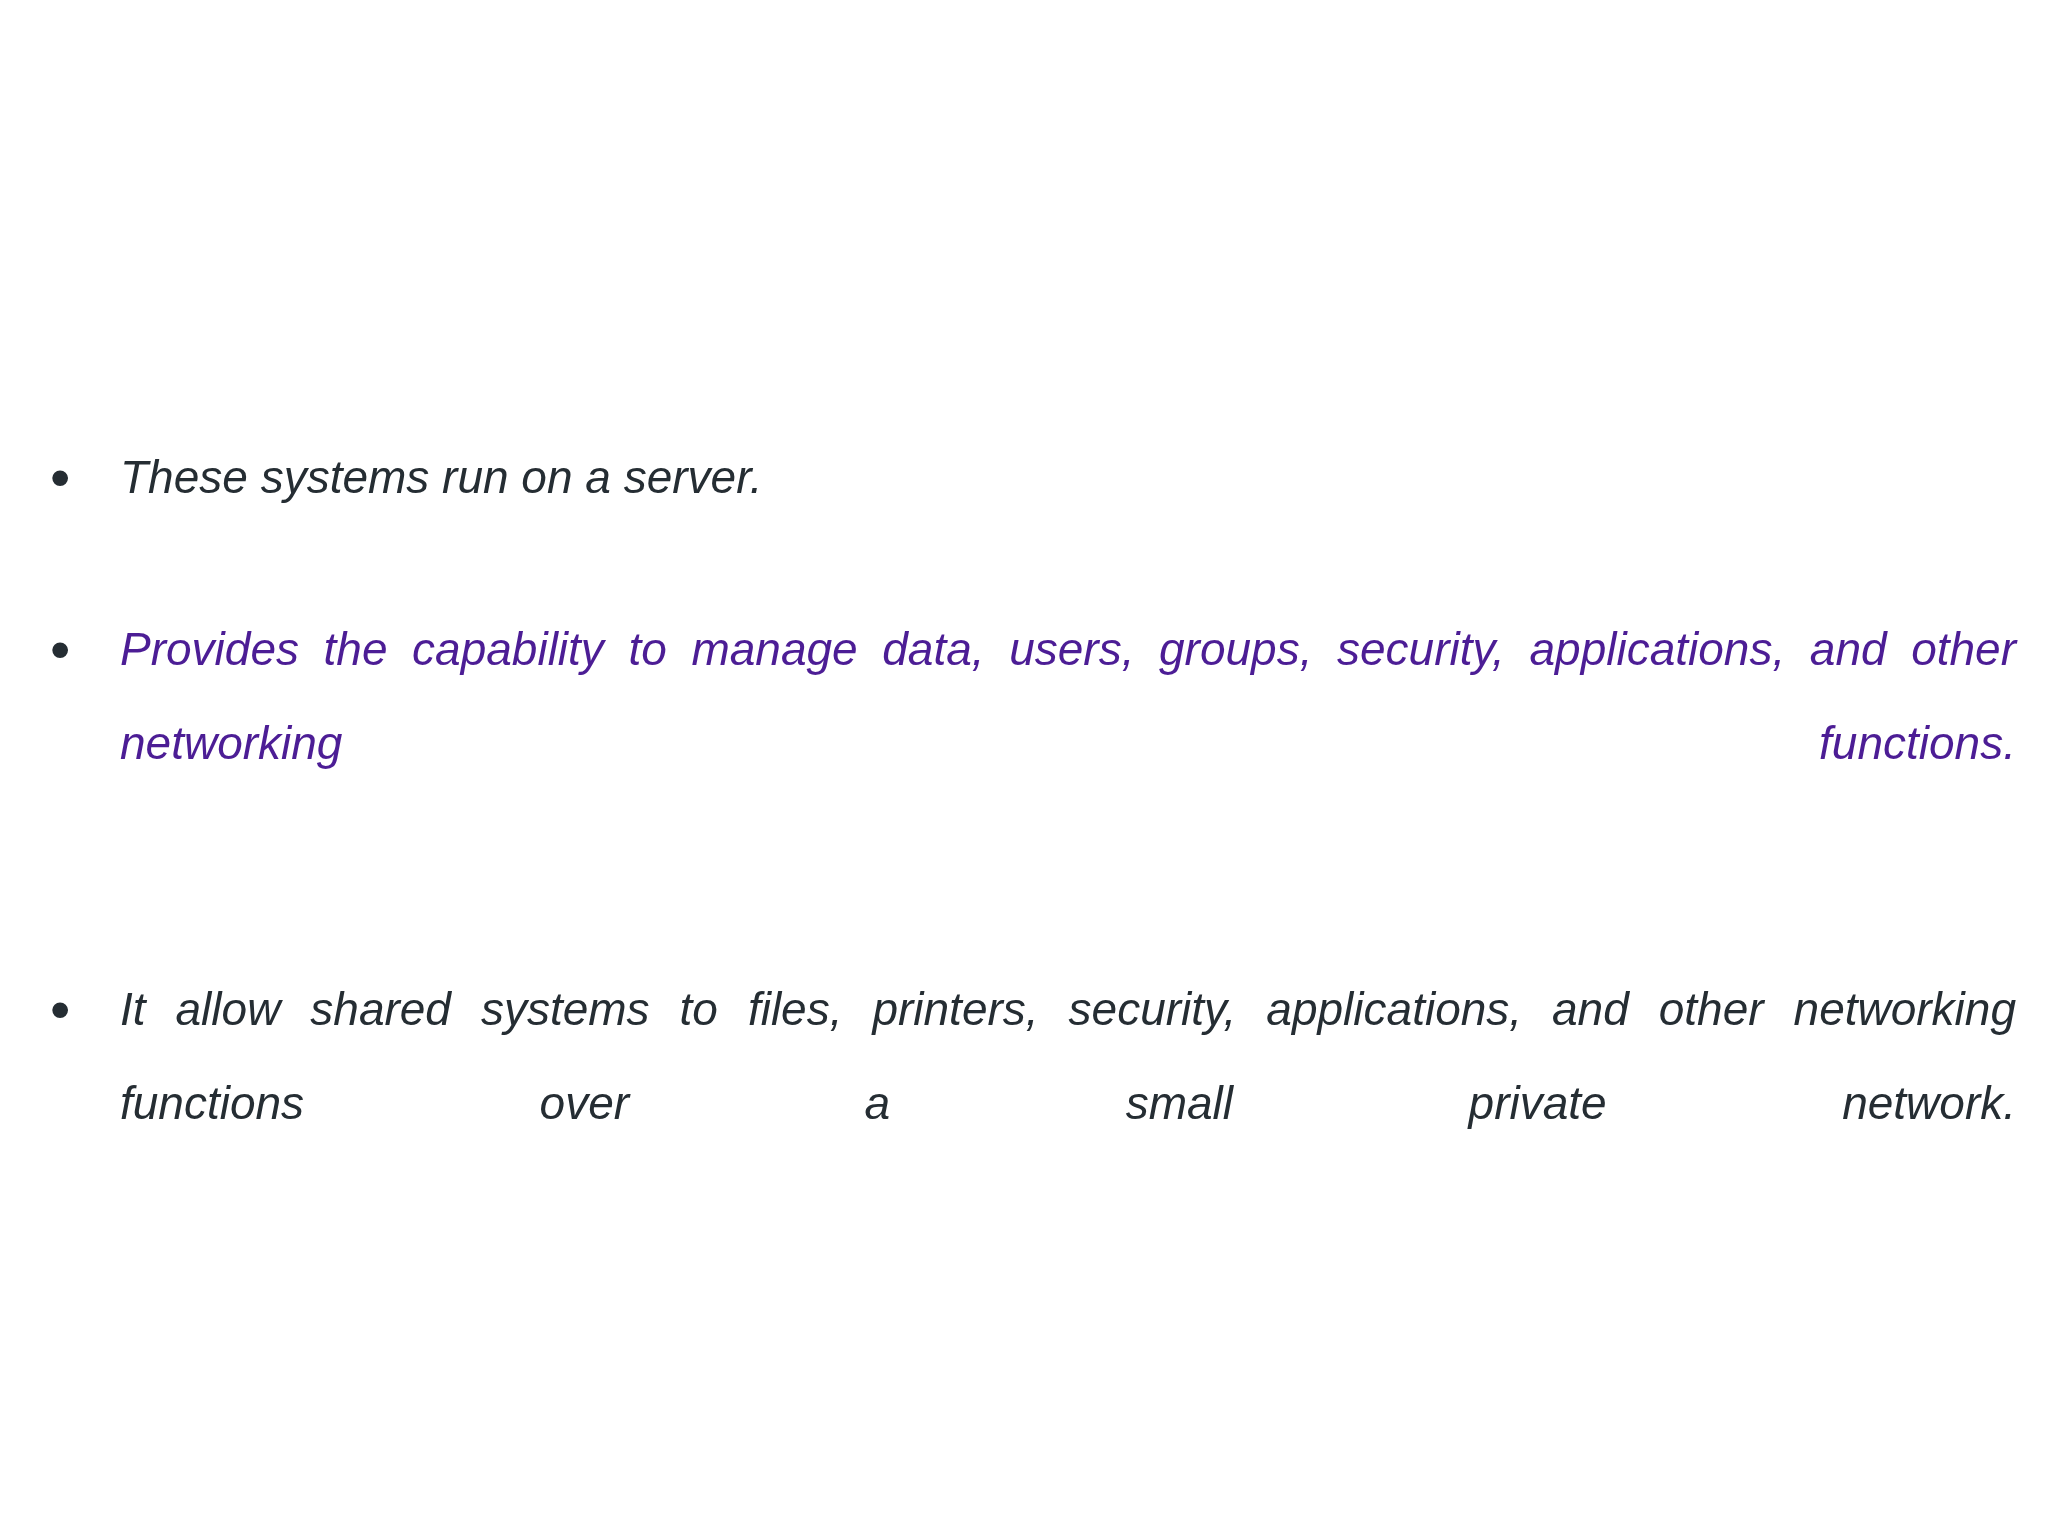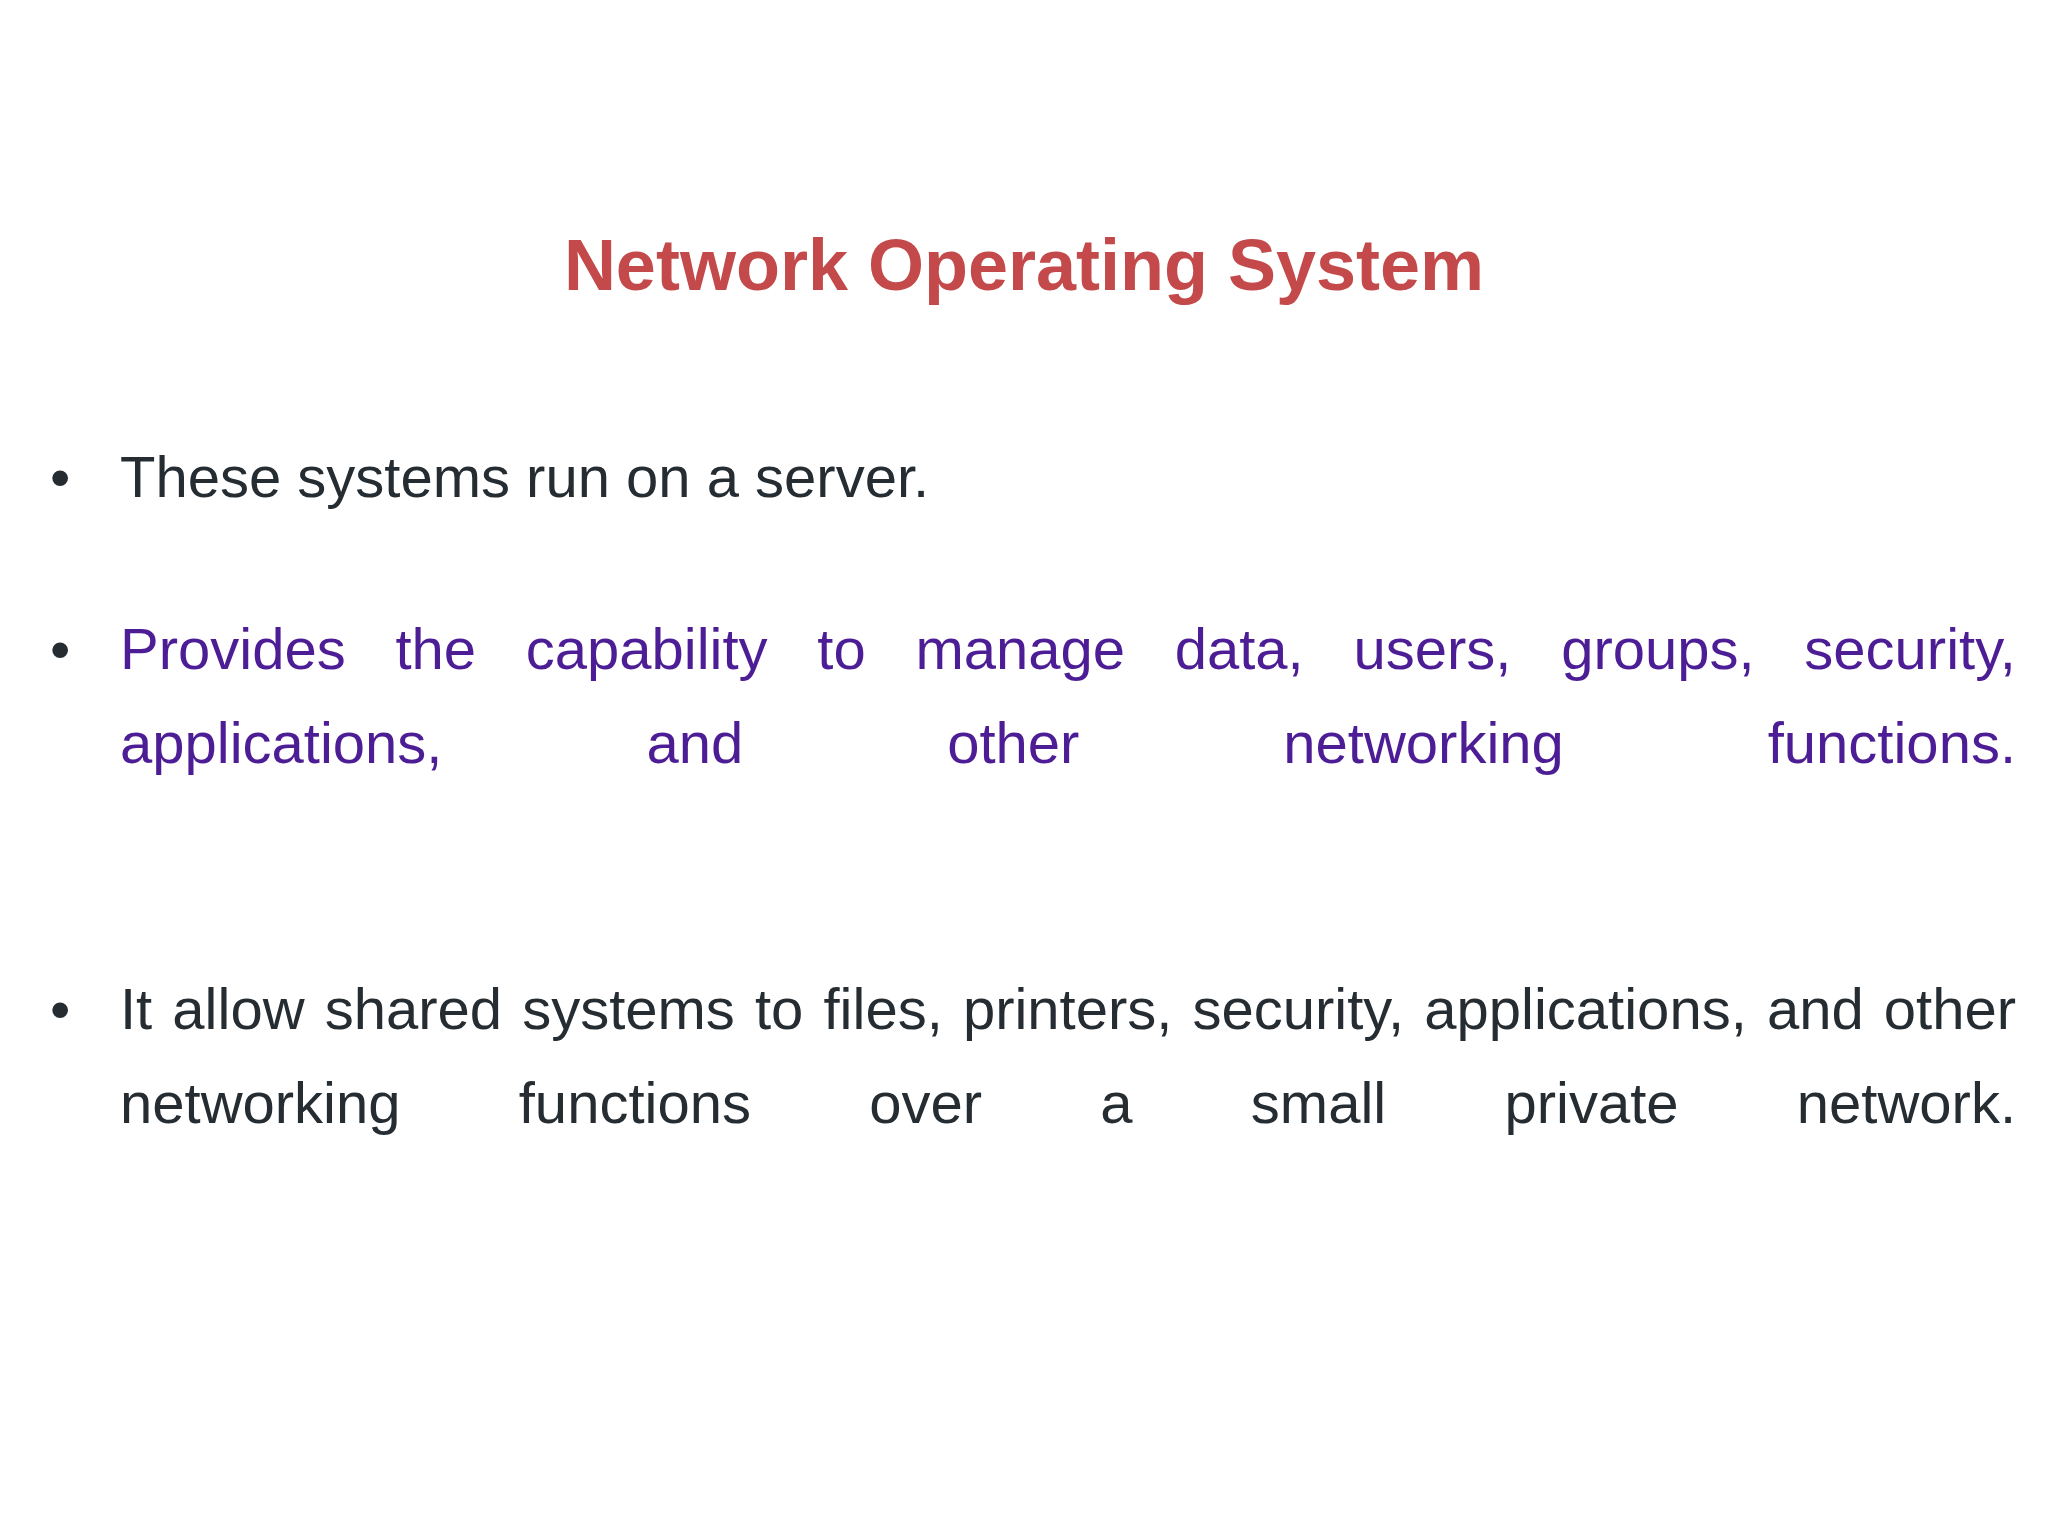--- a/index.html
+++ b/index.html
@@ -60,27 +60,28 @@
     color: #252d33;
     text-align: left;
     padding-left: 10px;
     box-sizing: border-box;
     user-select: none;
   }
 
   .bullet-text {
     flex: 1 1 auto;
     font-family: "Liberation Sans", sans-serif;
-    font-size: 58px;
+    font-size: 46px;
     line-height: 94px;
     color: #252d33;
     text-align: justify;
     text-justify: inter-word;
     letter-spacing: 0px;
     padding-right: 14px;
+    font-style: italic;
   }
 
   
   .bullet-text::after {
     content: "";
     display: inline-block;
     width: 100%;
   }
 
   .bullet-text.no-justify {
@@ -88,21 +89,20 @@
   }
   .bullet-text.no-justify::after {
     content: none;
   }
 </style>
 </head>
 <body>
 
 <div id="slide" style="background: rgb(255, 255, 255);">
 
-  <div class="slide-title" style="color: rgb(196, 73, 74);">Network Operating System</div>
 
   <div class="bullet-list">
 
     <div class="bullet-item">
       <span class="bullet-marker" style="color: rgb(37, 45, 51);">•</span>
       <span class="bullet-text no-justify" style="color: rgb(37, 45, 51);">These systems run on a server.</span>
     </div>
 
     <div class="bullet-item">
       <span class="bullet-marker" style="color: rgb(37, 45, 51);">•</span>

